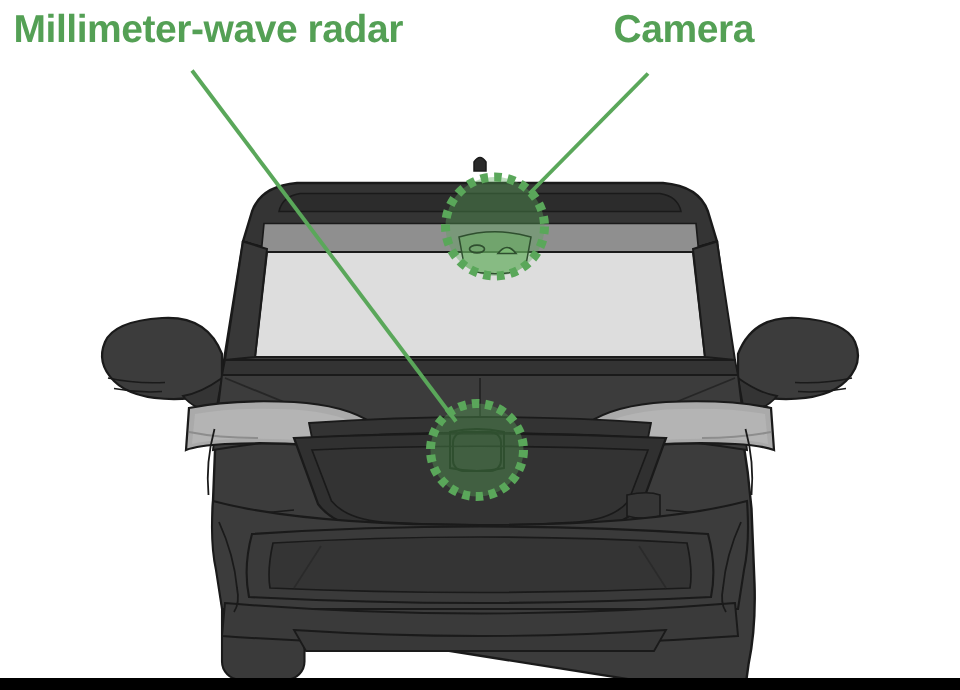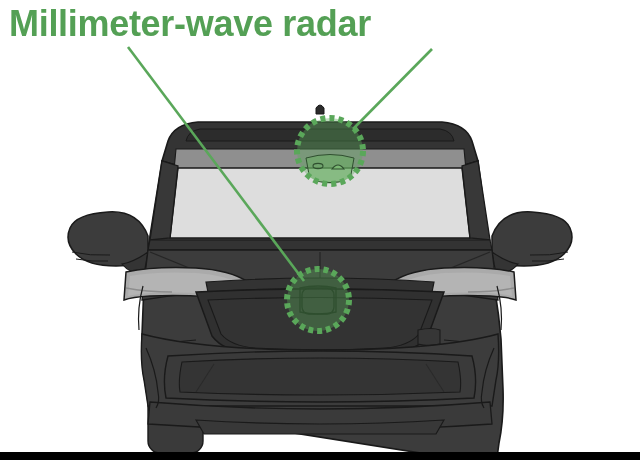--- a/index.html
+++ b/index.html
@@ -24,21 +24,21 @@
     left: 0;
     top: 0;
     width: 640px;
     height: 460px;
     display: block;
   }
   .lbl {
     position: absolute;
     color: #54a055;
     font-family: "Liberation Sans", sans-serif;
-    font-size: 36px;
+    font-size: 26px;
     font-weight: bold;
     letter-spacing: -0.3px;
     white-space: nowrap;
     line-height: 1;
   }
   #label-radar { left: 9px;  top: 6px; }
   #label-camera { left: 409px; top: 6px; }
 </style>
 </head>
 <body>
@@ -172,14 +172,15 @@
     </g>
 
     <line x1="128" y1="47" x2="304" y2="281" stroke="#5aa75a" stroke-width="2.6"></line>
     <line x1="432" y1="49" x2="353" y2="129" stroke="#5aa75a" stroke-width="2.6"></line>
 
     <rect x="0" y="452" width="640" height="8" fill="#000000"></rect>
   </svg>
 
   <div class="lbl" id="label-radar">Millimeter-wave radar</div>
 
+  <div class="lbl" id="label-camera">Camera</div>
 
 </div>
 
 </body></html>

